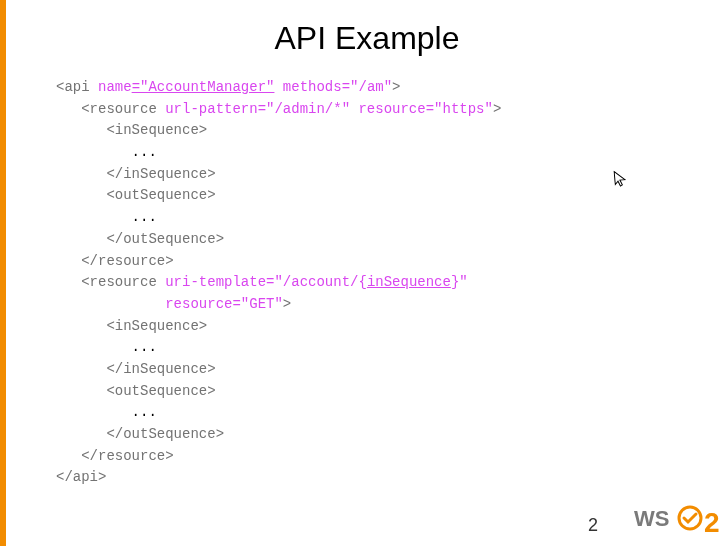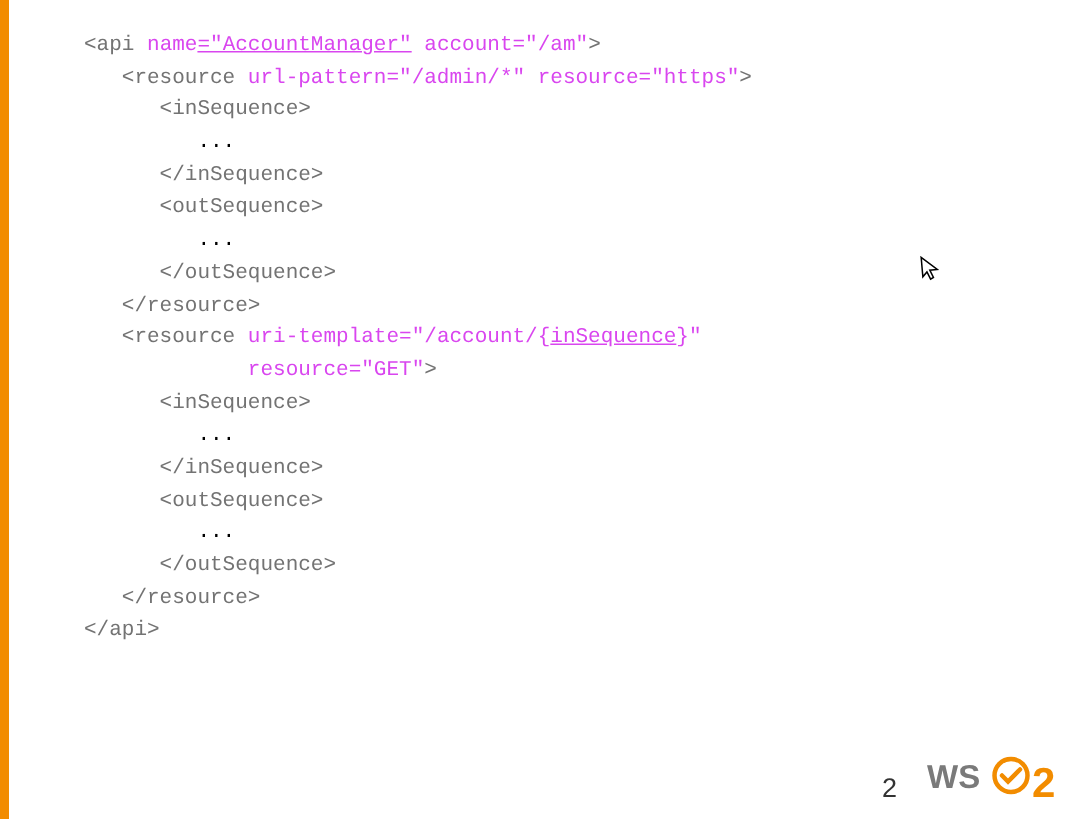--- a/index.html
+++ b/index.html
@@ -40,38 +40,39 @@
   .page-num {
     position: absolute;
     bottom: 10px;
     right: 130px;
     font-size: 18px;
     color: #333;
   }
   .logo {
     position: absolute;
     bottom: 8px;
-    right: 18px;
+    right: 2px;
     font-family: Arial, sans-serif;
   }
   .cursor {
     position: absolute;
     top: 170px;
     right: 100px;
     font-size: 16px;
     color: #000;
     transform: rotate(-5deg);
   }
 </style>
 </head>
 <body>
 
 <div class="slide">
+  <h1 class="title">API Example</h1>
 
-  <div class="code-block"><span class="tag">&lt;api </span><span class="attr-name">name</span><span class="attr-value underline">="AccountManager"</span><span class="attr-name"> account</span><span class="attr-value">="/am"</span><span class="tag">&gt;</span>
+  <div class="code-block"><span class="tag">&lt;api </span><span class="attr-name">name</span><span class="attr-value underline">="AccountManager"</span><span class="attr-name"> methods</span><span class="attr-value">="/am"</span><span class="tag">&gt;</span>
 <span class="tag">   &lt;resource </span><span class="attr-name">url-pattern</span><span class="attr-value">="/admin/*"</span><span class="attr-name"> resource</span><span class="attr-value">="https"</span><span class="tag">&gt;</span>
 <span class="tag">      &lt;inSequence&gt;</span>
 <span>         ...</span>
 <span class="tag">      &lt;/inSequence&gt;</span>
 <span class="tag">      &lt;outSequence&gt;</span>
 <span>         ...</span>
 <span class="tag">      &lt;/outSequence&gt;</span>
 <span class="tag">   &lt;/resource&gt;</span>
 <span class="tag">   &lt;resource </span><span class="attr-name">uri-template</span><span class="attr-value">="/account/{</span><span class="attr-value underline">inSequence</span><span class="attr-value">}"</span>
 <span>             </span><span class="attr-name">resource</span><span class="attr-value">="GET"</span><span class="tag">&gt;</span>

